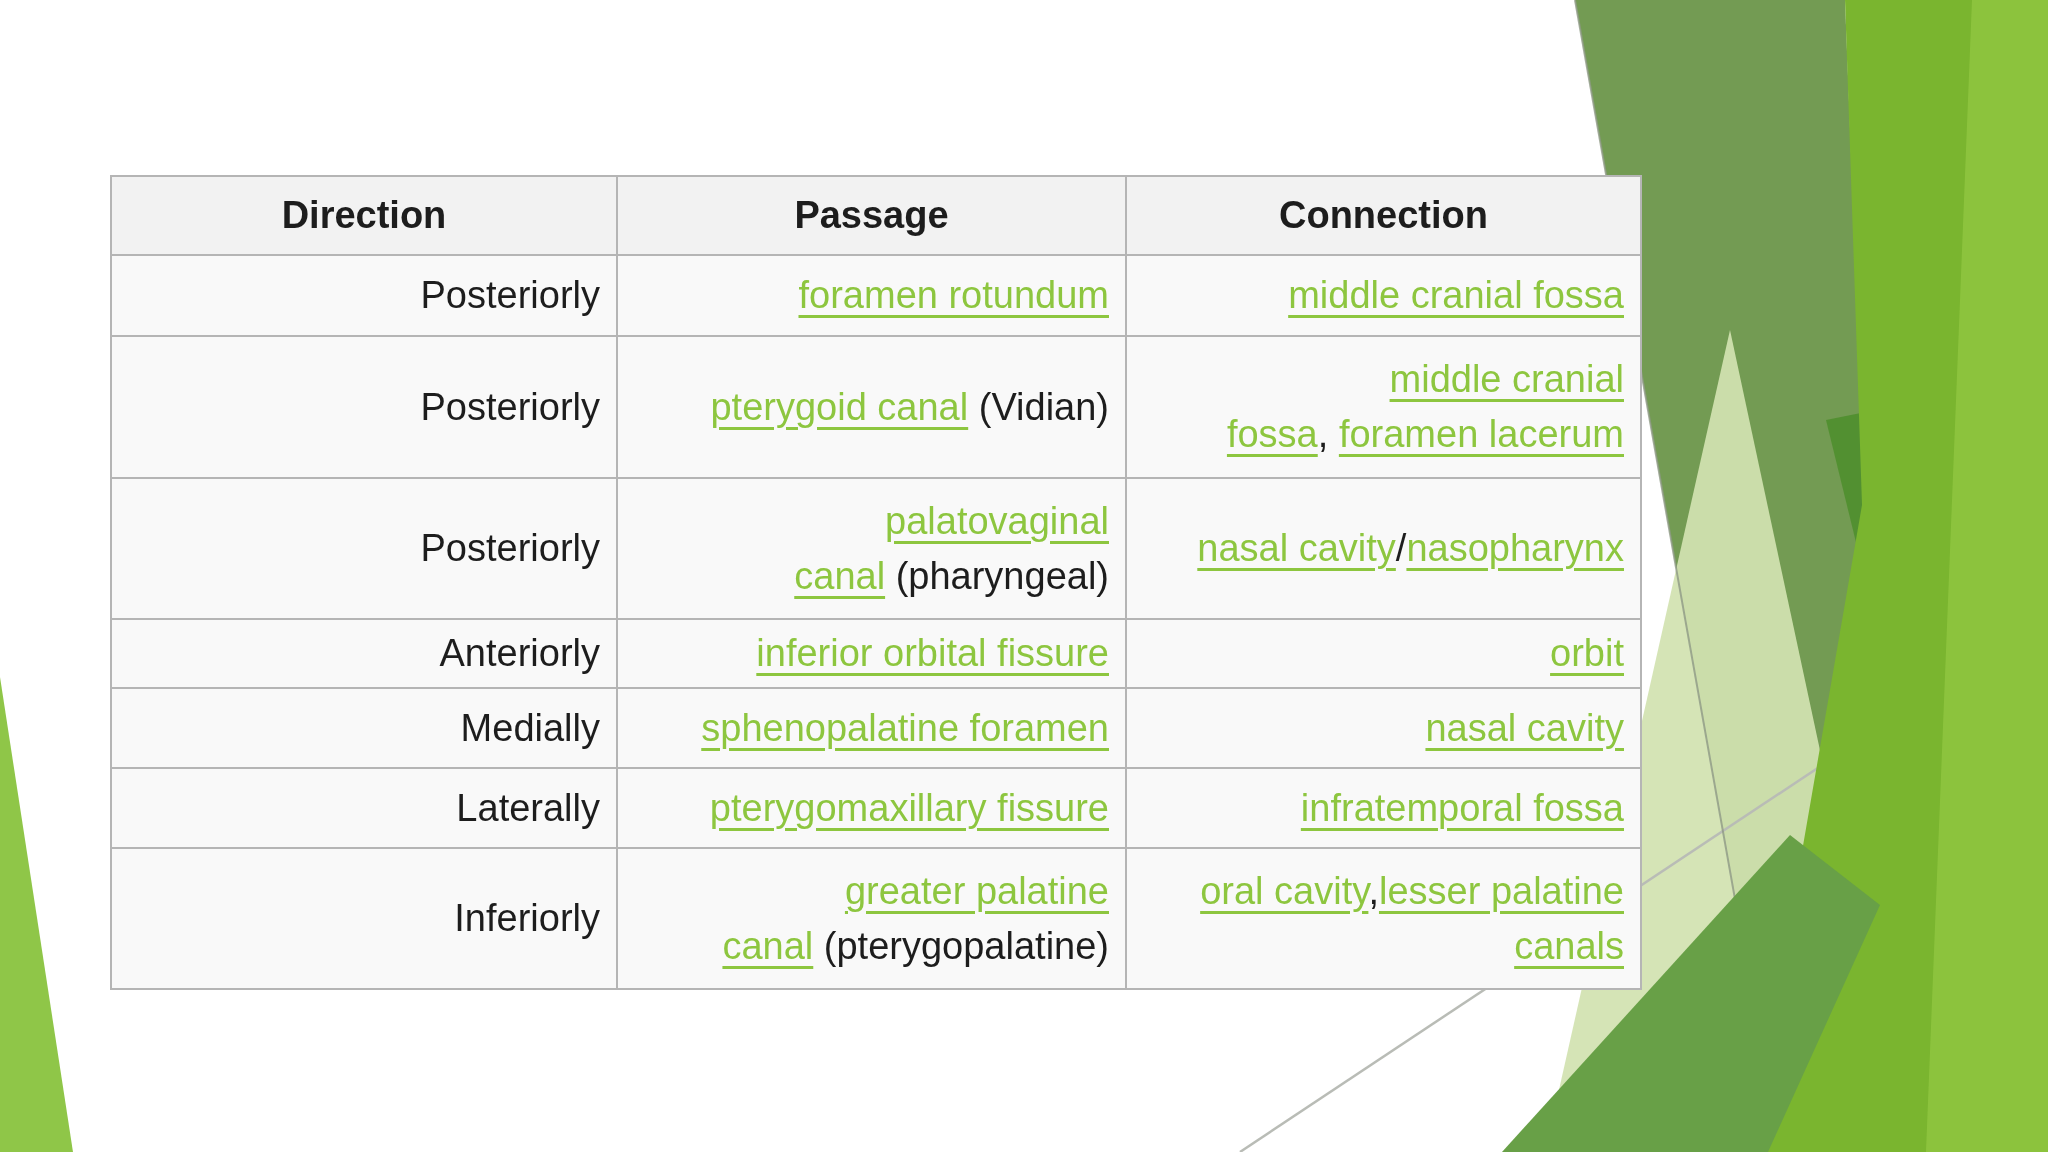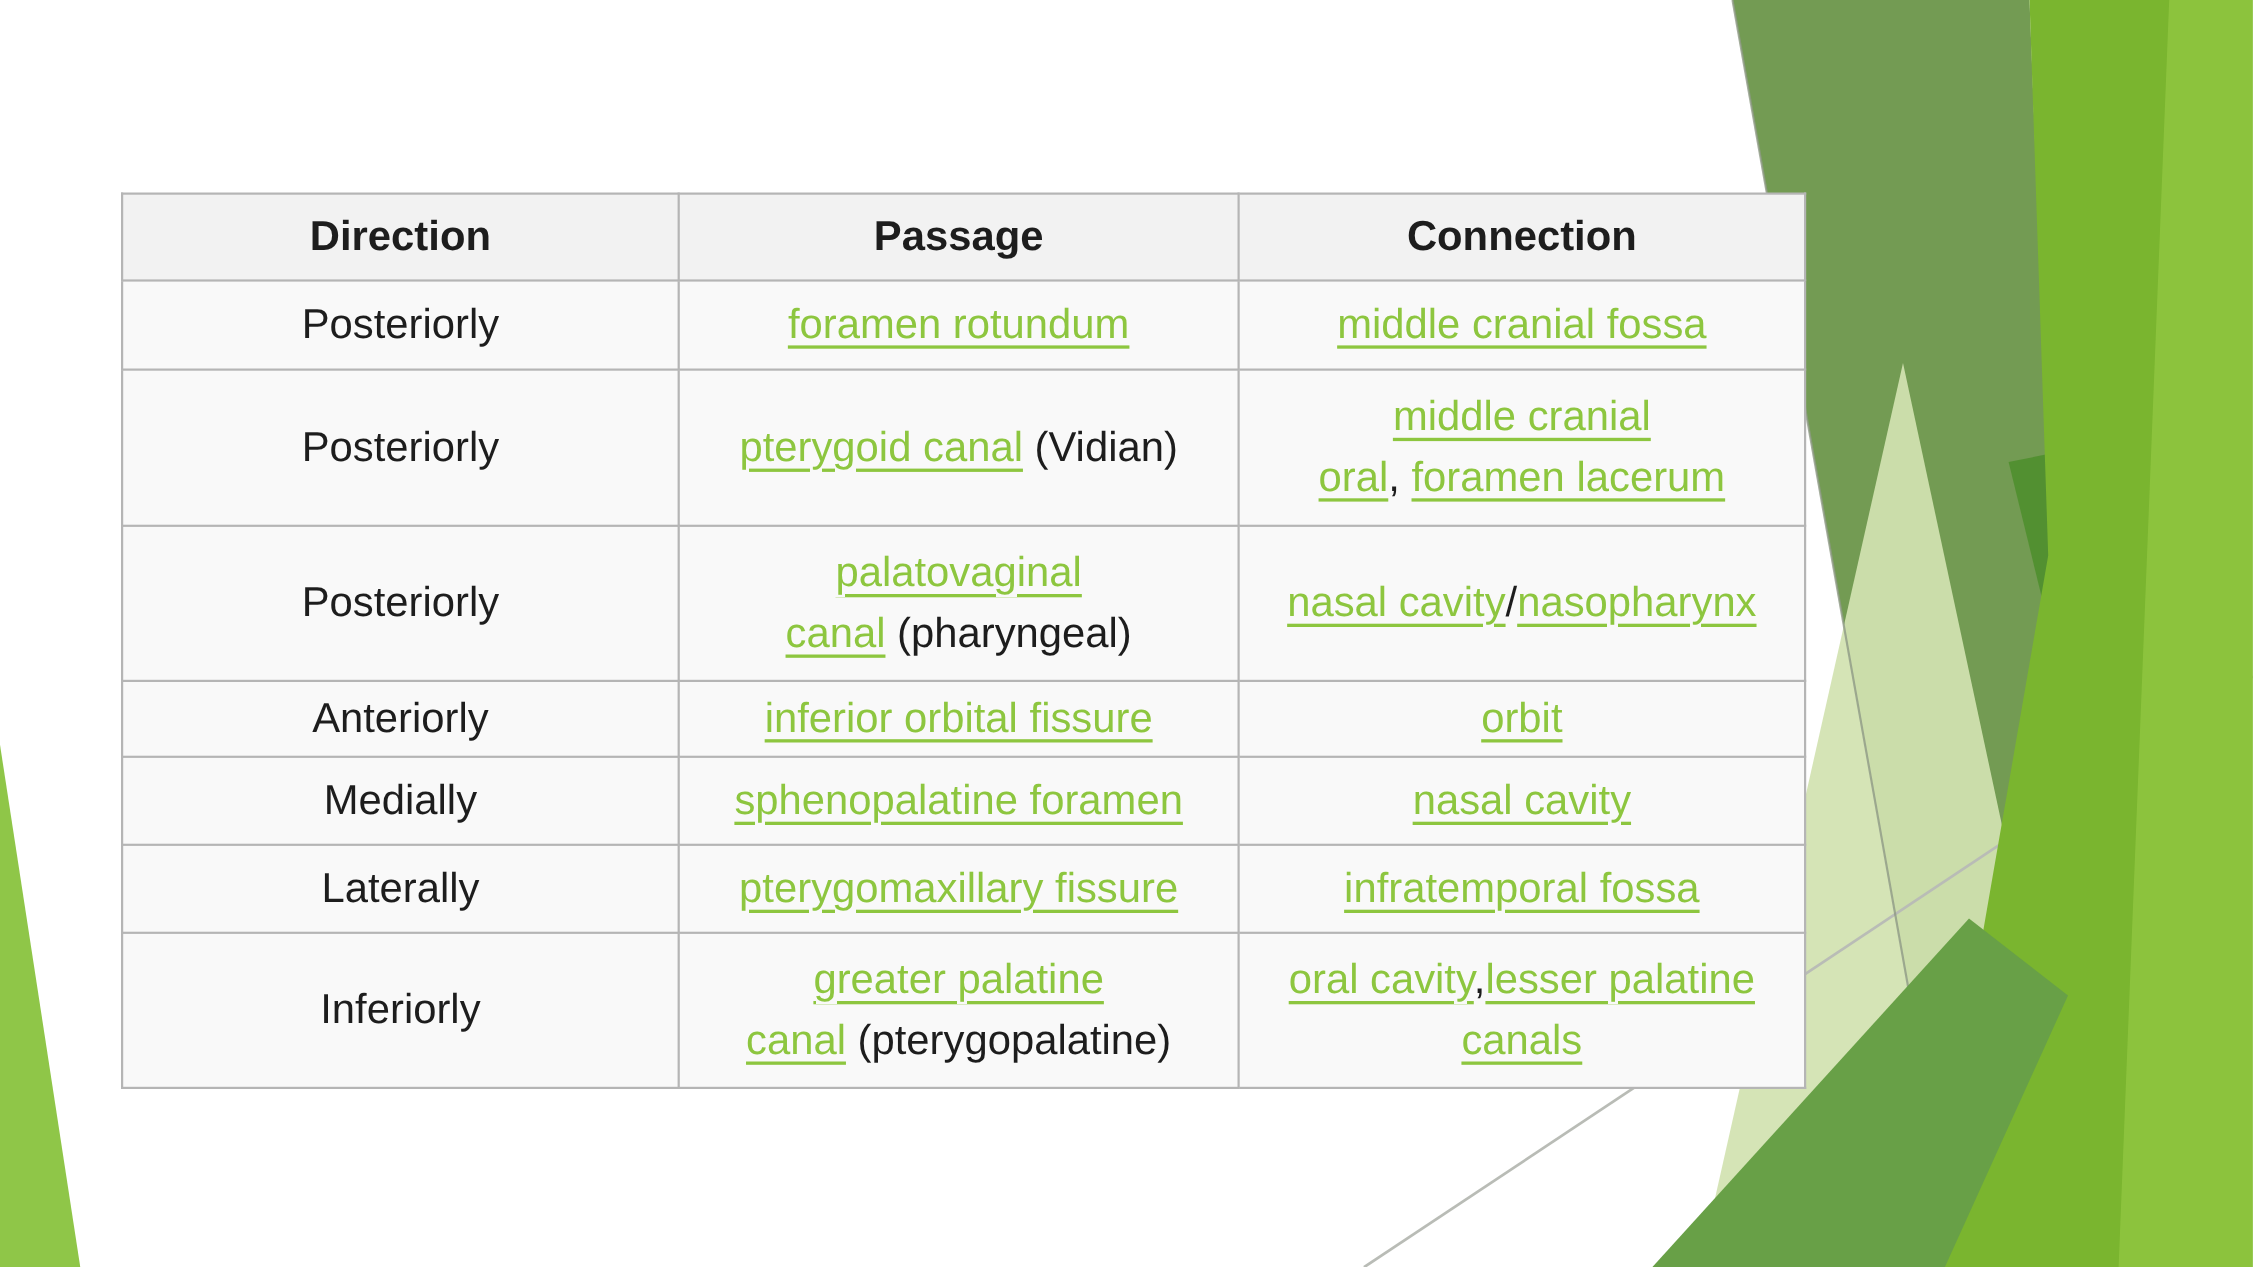--- a/index.html
+++ b/index.html
@@ -37,21 +37,21 @@
     vertical-align:middle;
     padding:6px 16px;
   }
   table.fossa-table th{
     background:var(--header-bg);
     font-weight:700;
     text-align:center;
   }
   table.fossa-table td{
     background:var(--cell-bg);
-    text-align:center;
+    text-align:right;
   }
   thead tr{height:79px;}
   tbody tr:nth-child(1){height:81px;}
   tbody tr:nth-child(2){height:142px;}
   tbody tr:nth-child(3){height:141px;}
   tbody tr:nth-child(4){height:61px;padding-left:11px;}
   tbody tr:nth-child(5){height:80px;margin-left:40px;}
   tbody tr:nth-child(6){height:80px;}
   tbody tr:nth-child(7){height:141px;margin-top:20px;}
   .cell-line{
@@ -117,21 +117,21 @@
             <div class="cell-line"><span class="lnk">middle cranial fossa</span></div>
           </td>
         </tr>
         <tr>
           <td>Posteriorly</td>
           <td>
             <div class="cell-line"><span class="lnk">pterygoid canal</span><span class="plain"> (Vidian)</span></div>
           </td>
           <td>
             <div class="cell-line"><span class="lnk">middle cranial</span></div>
-            <div class="cell-line"><span class="lnk">oral</span><span class="plain">, </span><span class="lnk">foramen lacerum</span></div>
+            <div class="cell-line"><span class="lnk">fossa</span><span class="plain">, </span><span class="lnk">foramen lacerum</span></div>
           </td>
         </tr>
         <tr>
           <td>Posteriorly</td>
           <td>
             <div class="cell-line"><span class="lnk">palatovaginal</span></div>
             <div class="cell-line"><span class="lnk">canal</span><span class="plain"> (pharyngeal)</span></div>
           </td>
           <td>
             <div class="cell-line"><span class="lnk">nasal cavity</span><span class="plain">/</span><span class="lnk">nasopharynx</span></div>

